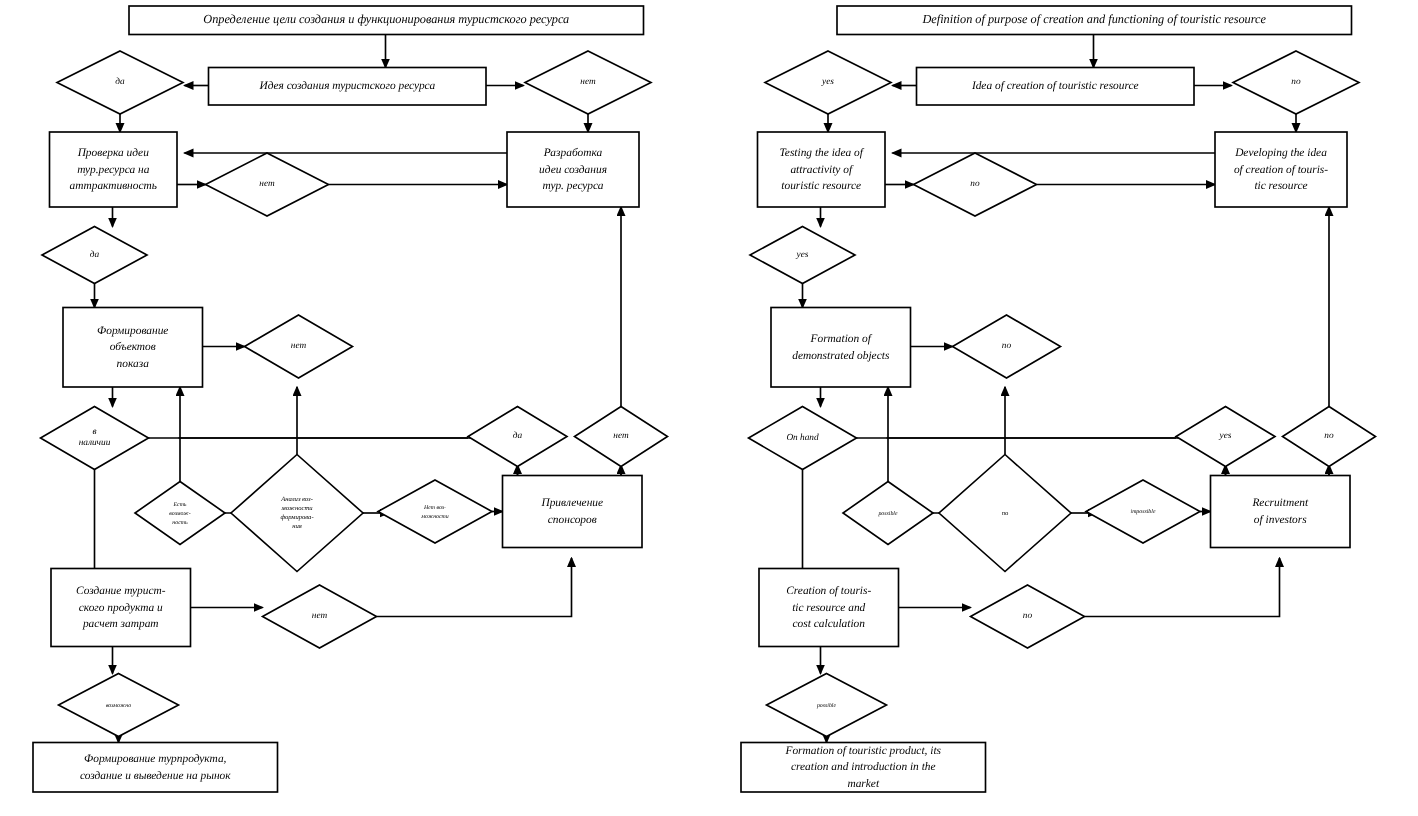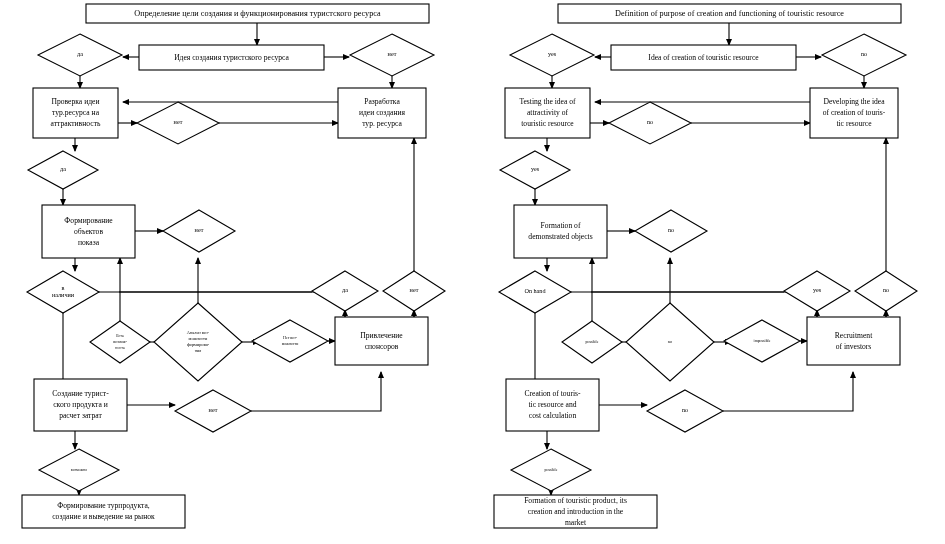--- a/index.html
+++ b/index.html
@@ -1,21 +1,21 @@
 <!DOCTYPE html>
 <html><head>
 <meta charset="utf-8">
 <style>
   html,body{margin:0;padding:0;background:#ffffff;}
   body{
     width:945px;height:544px;overflow:hidden;
     font-family:"Liberation Serif", serif;
     color:#000;
   }
-  #stage{position:relative;width:802px;height:544px;background:#fff;}
+  #stage{position:relative;width:802px;height:544px;background:#fff;font-style:italic;}
   svg.flow{position:absolute;top:0;left:0;width:945px;height:544px;}
   .node-rect{fill:#ffffff;stroke:#000000;stroke-width:1.1;}
   .node-diamond{fill:#ffffff;stroke:#000000;stroke-width:1.1;}
   .edge{stroke:#000000;stroke-width:1.1;fill:none;}
   .lbl{font-family:"Liberation Serif", serif;fill:#000;text-anchor:middle;dominant-baseline:middle;}
   .lbl-box{font-size:7.6px;}
   .lbl-title{font-size:8.2px;}
   .lbl-dia{font-size:6.2px;}
   .lbl-dia-sm{font-size:4.4px;}
   .lbl-dia-xs{font-size:3.9px;}

